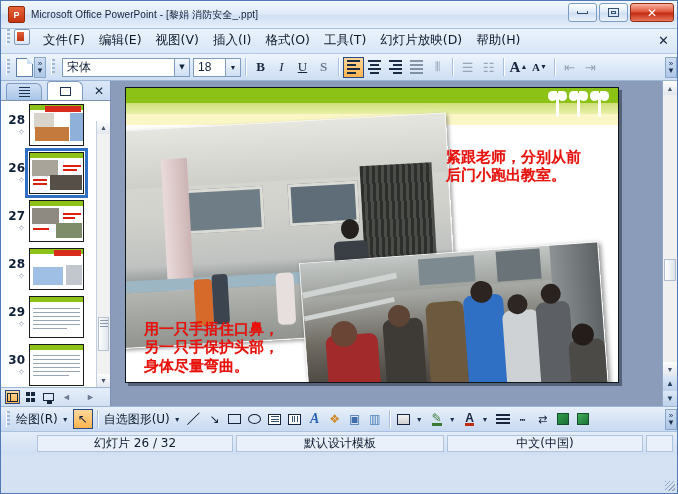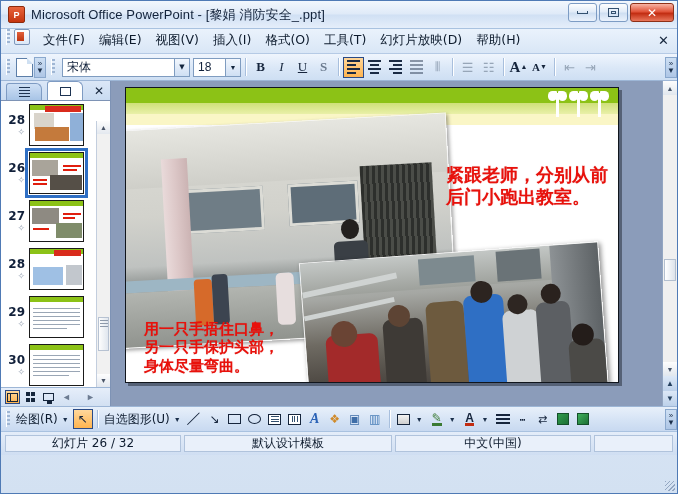--- a/index.html
+++ b/index.html
@@ -22,21 +22,21 @@
     border-bottom:1px solid #a9c2e0;
     display:flex; align-items:center;
   }
   .title-ico {
     width:17px; height:17px; margin-left:7px; margin-right:6px;
     background: linear-gradient(180deg,#e8643c,#c5350f);
     border:1px solid #8d2a0c; border-radius:2px;
     color:#fff; font-size:9px; font-weight:bold;
     display:flex; align-items:center; justify-content:center;
   }
-  .title-text { font-size:13px; color:#12223a; letter-spacing:.1px; white-space:nowrap; }
+  .title-text { font-size:10px; color:#12223a; letter-spacing:.1px; white-space:nowrap; }
   .winbtns { position:absolute; right:3px; top:2px; display:flex; gap:2px; }
   .winbtn {
     width:29px; height:19px; border:1px solid #7d9cc4; border-radius:3px;
     background: linear-gradient(180deg,#fdfefe 0%,#e2ecf8 45%,#cfdff2 55%,#eaf2fc 100%);
     display:flex; align-items:center; justify-content:center;
     font-size:10px; color:#27405f;
   }
   .winbtn.close {
     width:44px;
     background: linear-gradient(180deg,#f8b4a4 0%,#e1543a 45%,#c22d12 55%,#e9765b 100%);
@@ -200,21 +200,21 @@
     box-shadow:2px 2px 5px rgba(0,0,0,.45);
   }
   
   .pd { position:absolute; }
   .txtbox {
     position:absolute; color:#e8110b; font-weight:bold;
     font-family:"DejaVu Sans","Liberation Sans",sans-serif;
     line-height:1.22; white-space:pre-line;
     text-shadow:0 0 1px rgba(190,0,0,.35);
   }
-  .txt-top { left:320px; top:76px; font-size:18px; }
+  .txt-top { left:320px; top:60px; font-size:15px; }
   .txt-bot { left:18px;  top:232px; font-size:15px; }
 
   
   .vscroll { position:absolute; right:0; top:0; bottom:0; width:15px;
              background:#f0f0f0; border-left:1px solid #93a6c2; }
   .vs-arrow{height:14px;display:flex;align-items:center;justify-content:center;font-size:7px;color:#48566b;
             background:linear-gradient(180deg,#fdfdfd,#e1e7ee);}
   .vs-thumb{position:absolute;left:1px;right:1px;top:178px;height:22px;
             background:linear-gradient(90deg,#fff,#dde3eb);border:1px solid #b3bfcf;}
   .vs-pv{position:absolute;left:0;right:0;height:15px;display:flex;align-items:center;justify-content:center;
@@ -249,21 +249,21 @@
   .statusbar {
     height:24px; display:flex; align-items:center; gap:3px; padding:0 4px;
     background:linear-gradient(180deg,#e4edf9,#cfdef2);
     border-top:1px solid #a9c2e0;
   }
   .scell {
     height:17px; border:1px solid #b0c3dc; background:#e9f0fa;
     display:flex; align-items:center; justify-content:center;
     font-size:12px; color:#0d1b2e; font-family:"DejaVu Sans",sans-serif;
   }
-  .s1{width:176px;} .s2{width:208px;} .s3{width:196px;} .s4{flex:1;}
+  .s1{width:196px;margin-left:32px;} .s2{width:208px;} .s3{width:196px;} .s4{flex:1;}
   .grip-res{position:absolute;right:2px;bottom:2px;width:10px;height:10px;
     background:repeating-linear-gradient(135deg,#93a6c2 0 1px,transparent 1px 3px);}
 </style>
 </head>
 <body>
 
 <div class="app">
 
   <div class="titlebar">
     <div class="title-ico">P</div>

